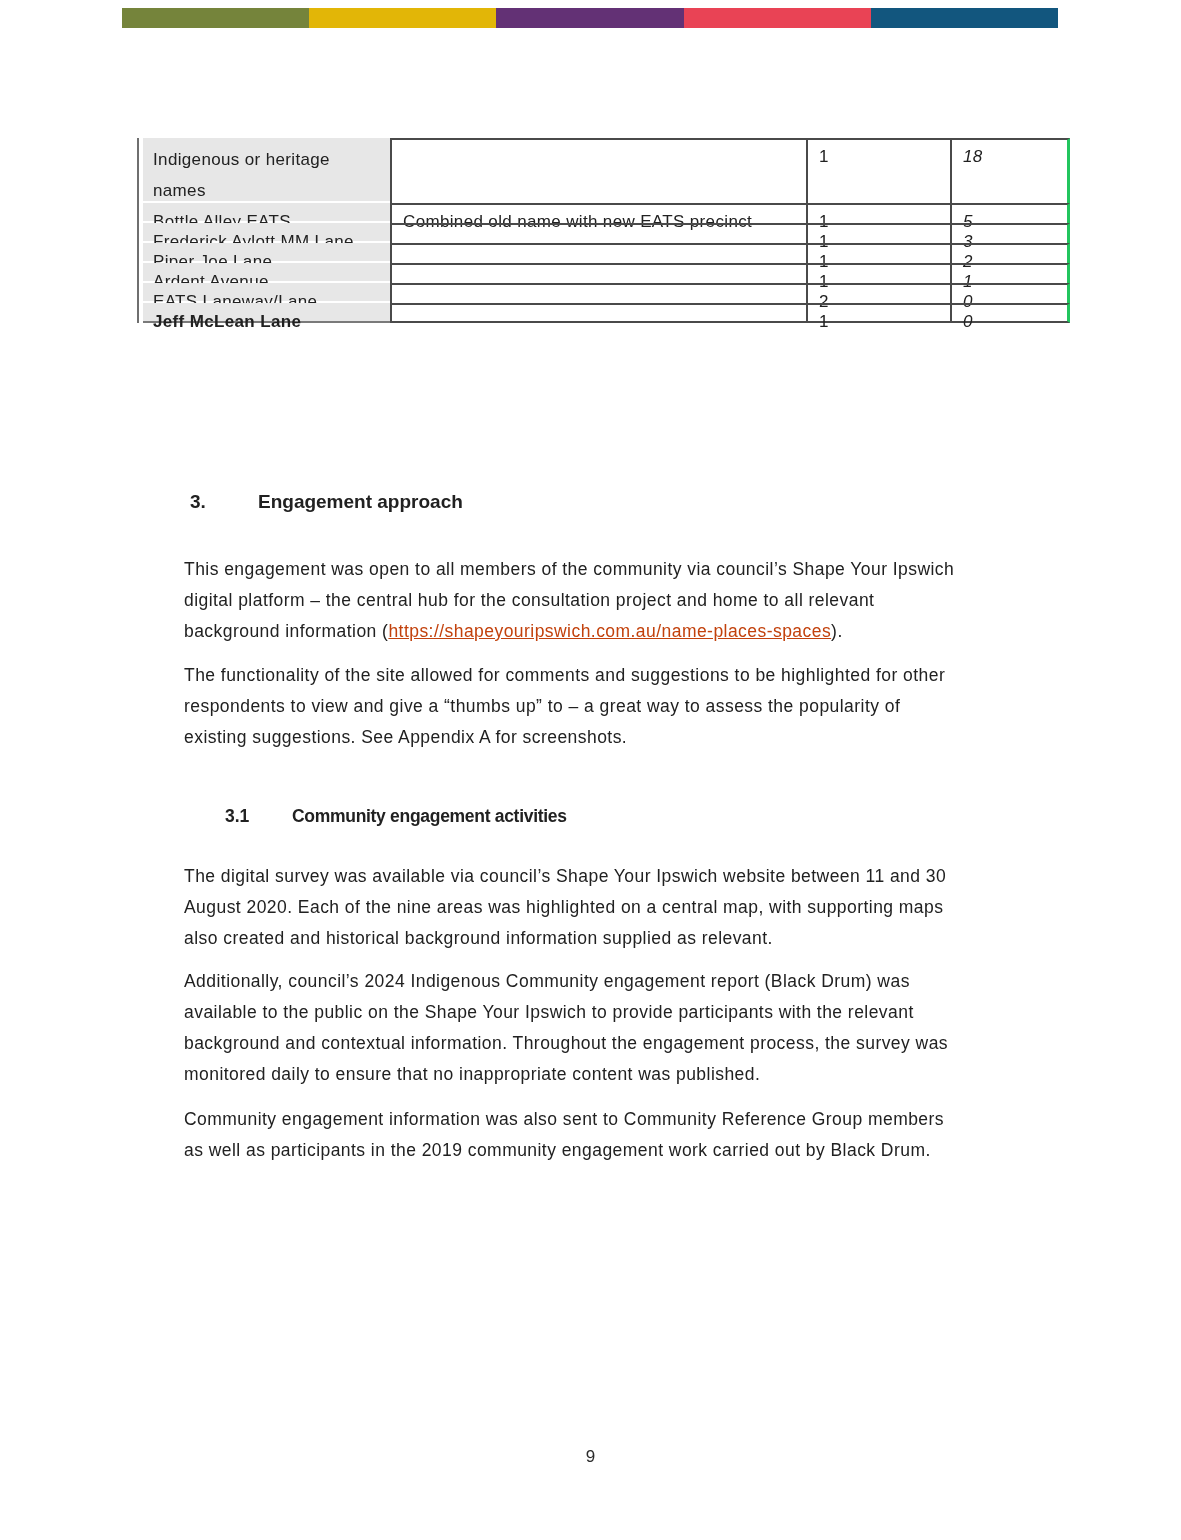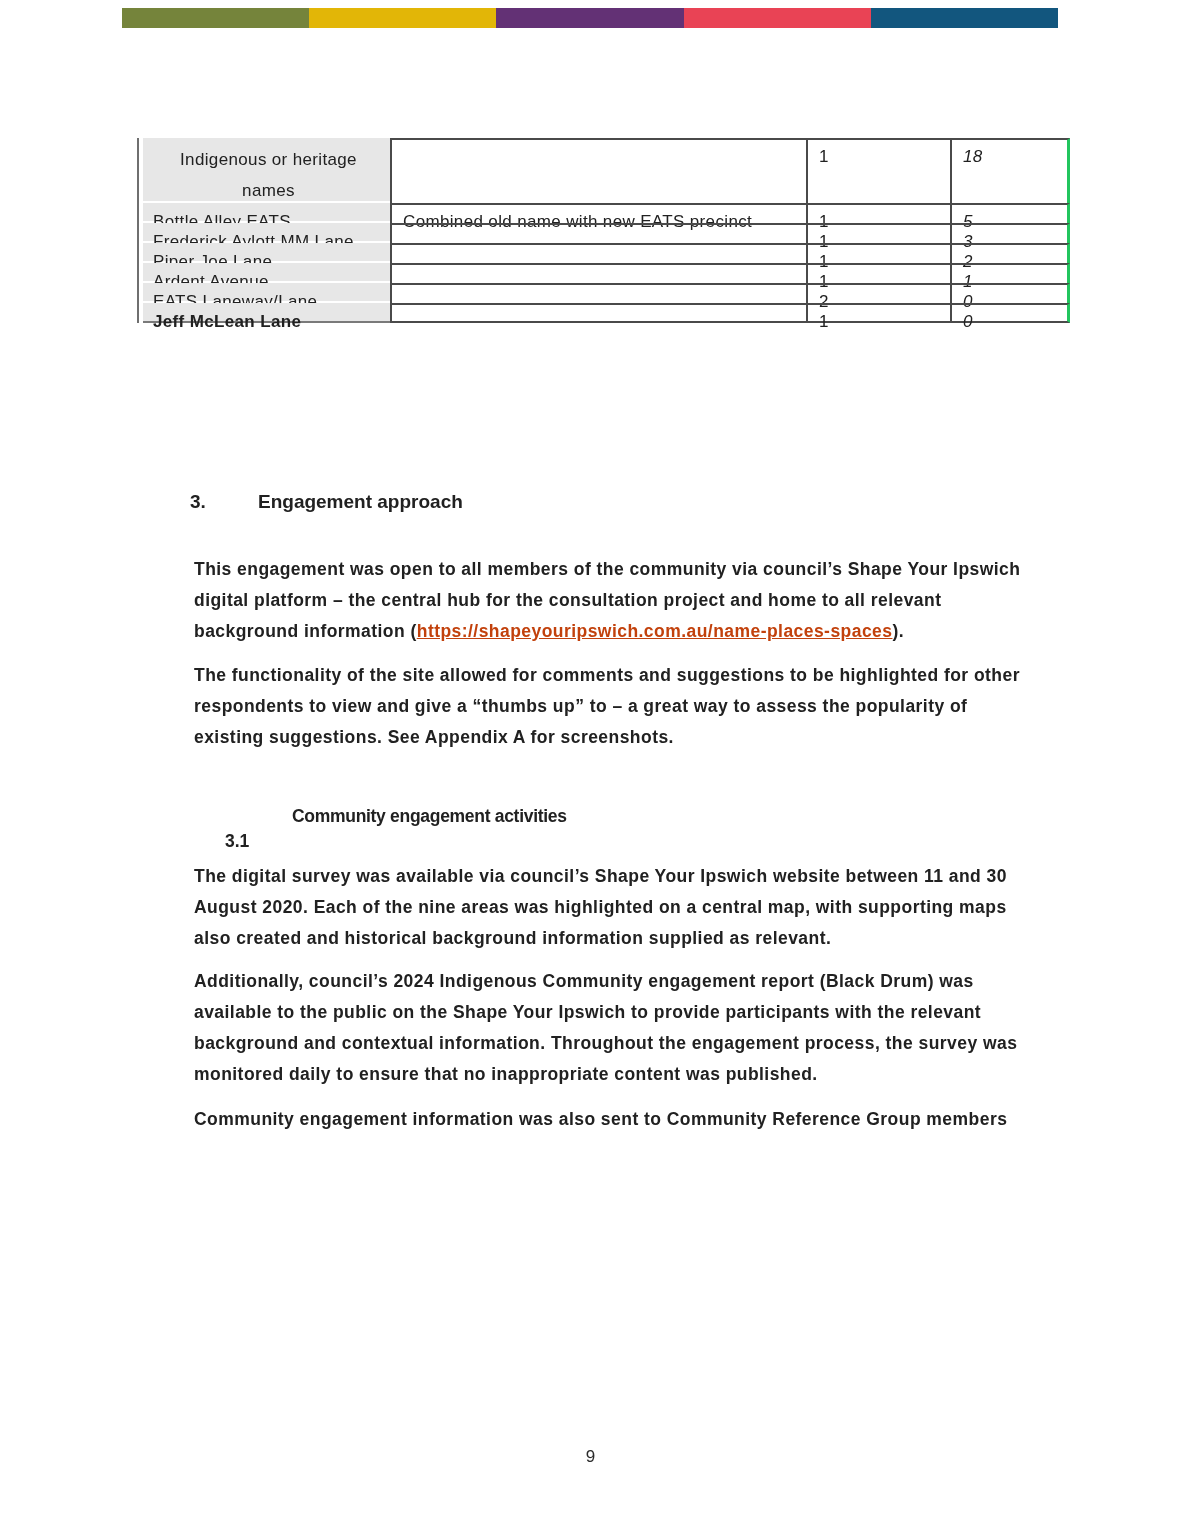--- a/index.html
+++ b/index.html
@@ -40,21 +40,21 @@
   .c1 {
     width: 247px;
     margin-left: 6px;
     background: #e7e7e7;
     border-bottom: 2px solid #ffffff;
     padding: 4px 6px 0 10px;
     white-space: nowrap;
     line-height: 30px;
   }
   .t-row:last-child .c1 { border-bottom: 2px solid #7a7a7a; font-weight: bold; }
-  .t-row.tall .c1 { white-space: normal; line-height: 31px; padding-top: 6px; text-align: center; }
+  .t-row.tall .c1 { white-space: normal; line-height: 31px; padding-top: 6px; }
   .t-row.tall .c1 .wrap { display: inline-block; width: 185px; }
   .c2 { width: 416px; }
   .c3 { width: 144px; }
   .c4 { width: 120px; }
   .c2, .c3, .c4 {
     border-left: 2px solid #4a4a4a;
     border-top: 2px solid #4a4a4a;
     padding: 3px 6px 0 11px;
     white-space: nowrap;
     line-height: 27px;
@@ -66,31 +66,30 @@
 
   
   .heading {
     position: absolute;
     display: flex;
     font-weight: bold;
   }
   .heading-3 { left: 190px; top: 491px; font-size: 19px; }
   .heading-3 .num { width: 68px; }
   .heading-31 { left: 225px; top: 806px; font-size: 17.5px; letter-spacing: -0.3px; }
-  .heading-31 .num { width: 67px; letter-spacing: 0; margin-top: 25px; }
+  .heading-31 .num { width: 67px; letter-spacing: 0; }
 
   
   .para {
     position: absolute;
-    left: 194px;
+    left: 184px;
     width: 830px;
     font-size: 17.5px;
     line-height: 31px;
     letter-spacing: 0.45px;
-    font-weight: bold;
   }
   .para .line { white-space: nowrap; }
   .p1 { top: 554px; }
   .p2 { top: 660px; }
   .p3 { top: 861px; }
   .p4 { top: 966px; }
   .p5 { top: 1104px; }
 
   .doc-link {
     color: #c2410c;
@@ -203,17 +202,18 @@
 
   <div class="para p4">
     <div class="line">Additionally, council’s 2024 Indigenous Community engagement report (Black Drum) was</div>
     <div class="line">available to the public on the Shape Your Ipswich to provide participants with the relevant</div>
     <div class="line">background and contextual information. Throughout the engagement process, the survey was</div>
     <div class="line">monitored daily to ensure that no inappropriate content was published.</div>
   </div>
 
   <div class="para p5">
     <div class="line">Community engagement information was also sent to Community Reference Group members</div>
+    <div class="line">as well as participants in the 2019 community engagement work carried out by Black Drum.</div>
   </div>
 
   <div class="page-num">9</div>
 
 </div>
 
 </body></html>

